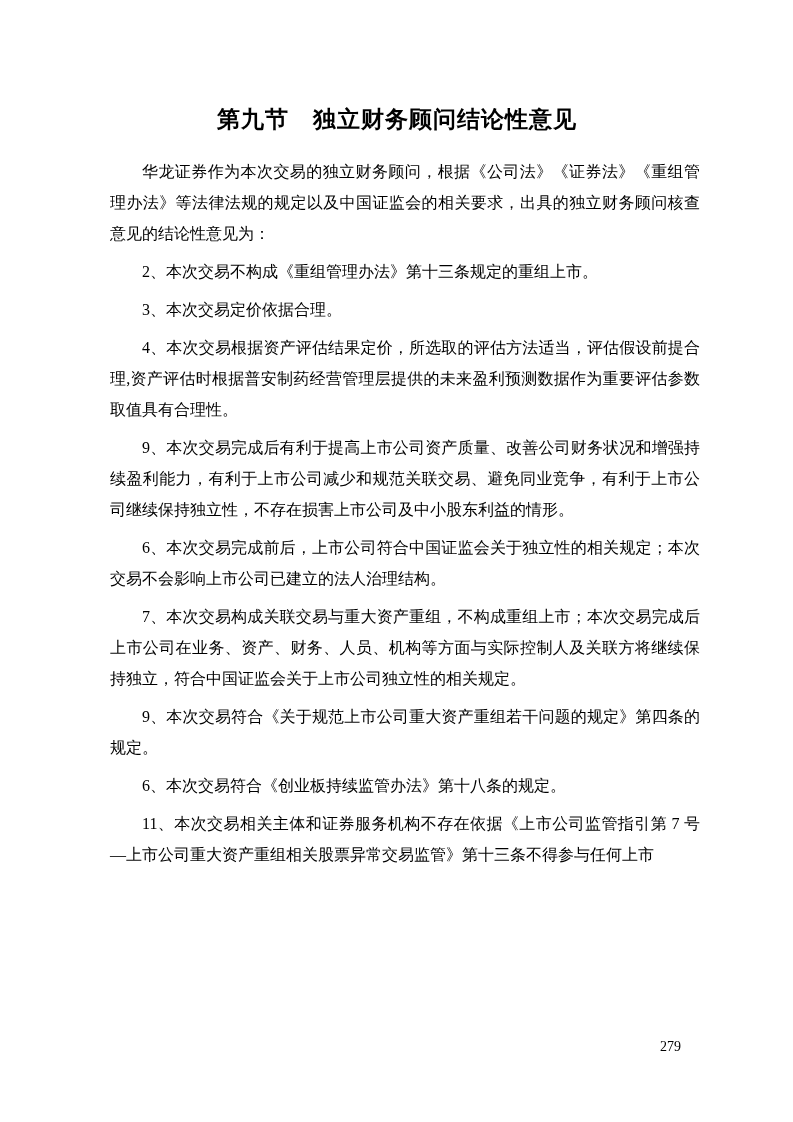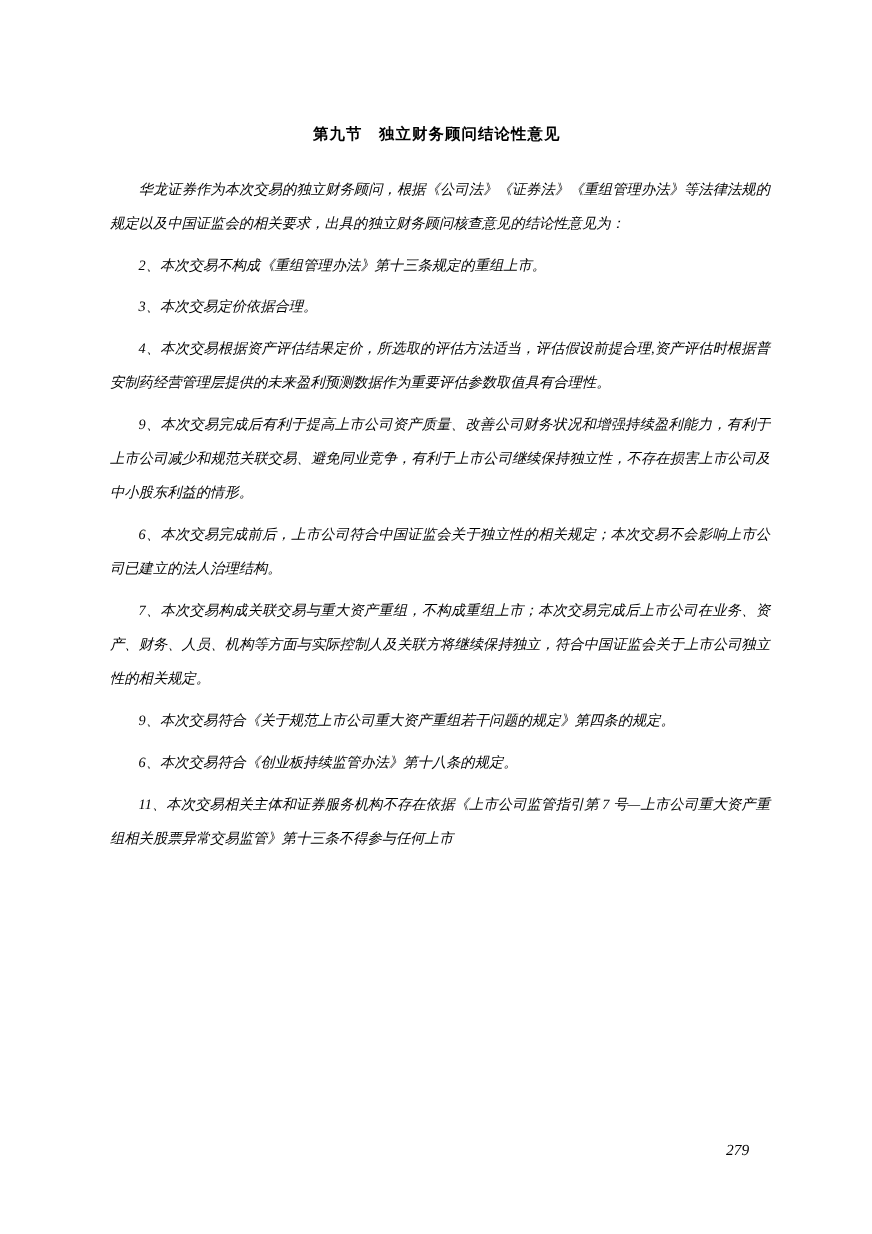--- a/index.html
+++ b/index.html
@@ -17,45 +17,43 @@
     overflow: hidden;
     box-sizing: border-box;
   }
   .content {
     position: absolute;
     left: 94px;
     top: 106px;
     width: 606px;
   }
   .title {
-    font-family: Liberation Sans, sans-serif;
+    font-family: Liberation Mono, monospace;
     font-weight: bold;
-    font-size: 14px;
+    font-size: 23px;
     line-height: 30px;
     text-align: center;
     margin: 0 0 20px 0;
     letter-spacing: 1px;
   }
   .para {
-    font-size: 13px;
+    font-size: 16px;
     line-height: 31px;
-    margin: 0 0 7px 6px;
+    margin: 0 0 7px 16px;
     text-align: justify;
     text-indent: 2em;
     word-break: break-all;
-    font-style: italic;
   }
   .page-number {
     position: absolute;
     right: 112px;
     bottom: 68px;
     font-size: 14px;
     line-height: 14px;
     font-family: "Liberation Serif", serif;
-    font-style: italic;
   }
 </style>
 </head>
 <body>
 
 <div class="page">
   <div class="content">
     <h1 class="title">第九节　独立财务顾问结论性意见</h1>
     <p class="para">华龙证券作为本次交易的独立财务顾问，根据《公司法》《证券法》《重组管理办法》等法律法规的规定以及中国证监会的相关要求，出具的独立财务顾问核查意见的结论性意见为：</p>
     <p class="para">2、本次交易不构成《重组管理办法》第十三条规定的重组上市。</p>

